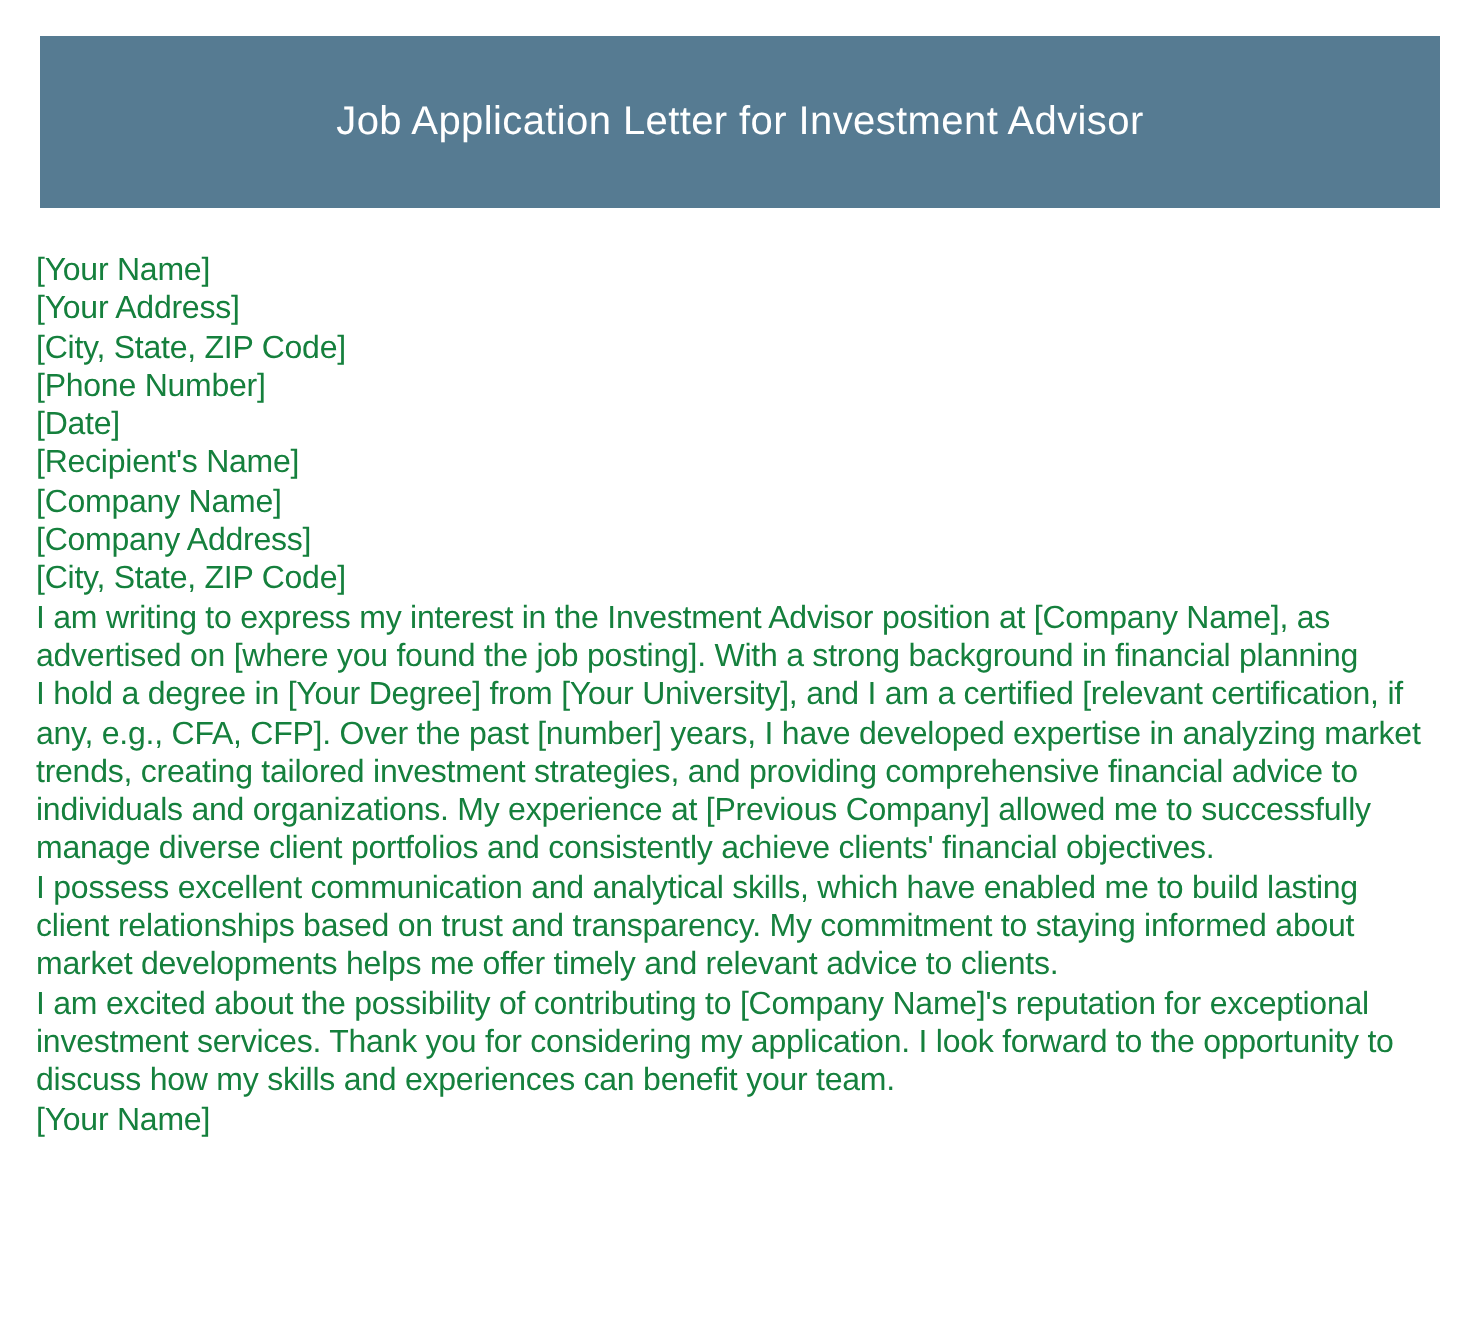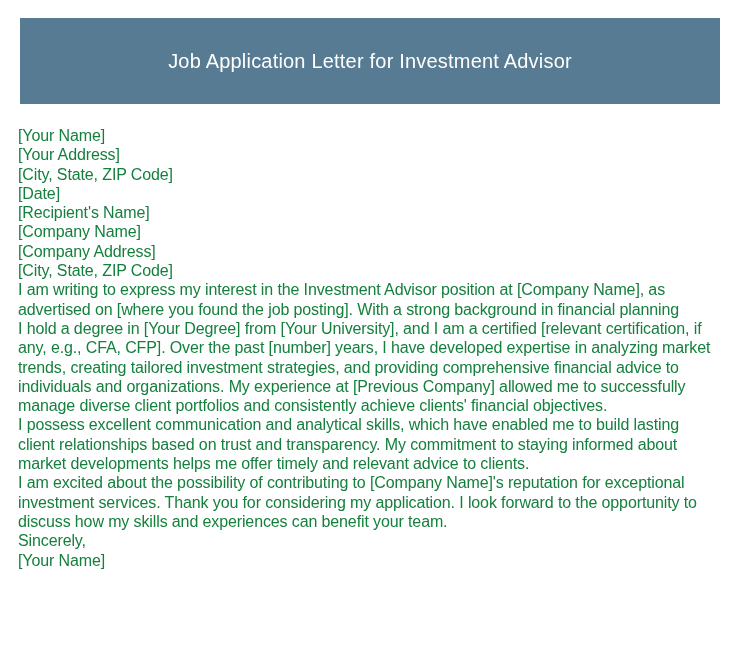--- a/index.html
+++ b/index.html
@@ -52,34 +52,34 @@
 <body>
 
 <div class="page" style="background: rgb(255, 255, 255);">
   <div class="header-band" style="background: rgb(86, 123, 146);">
     <h1 class="header-title" style="color: rgb(255, 255, 255);">Job Application Letter for Investment Advisor</h1>
   </div>
   <div class="letter-body" style="color: #15803d;">
       <div class="letter-line">[Your Name]</div>
       <div class="letter-line">[Your Address]</div>
       <div class="letter-line">[City, State, ZIP Code]</div>
+      <div class="letter-line">[Phone Number]</div>
       <div class="letter-line">[Date]</div>
       <div class="letter-line">[Recipient's Name]</div>
       <div class="letter-line">[Company Name]</div>
       <div class="letter-line">[Company Address]</div>
       <div class="letter-line">[City, State, ZIP Code]</div>
       <div class="letter-line">I am writing to express my interest in the Investment Advisor position at [Company Name], as</div>
       <div class="letter-line">advertised on [where you found the job posting]. With a strong background in financial planning</div>
       <div class="letter-line">I hold a degree in [Your Degree] from [Your University], and I am a certified [relevant certification, if</div>
       <div class="letter-line">any, e.g., CFA, CFP]. Over the past [number] years, I have developed expertise in analyzing market</div>
       <div class="letter-line">trends, creating tailored investment strategies, and providing comprehensive financial advice to</div>
       <div class="letter-line">individuals and organizations. My experience at [Previous Company] allowed me to successfully</div>
       <div class="letter-line">manage diverse client portfolios and consistently achieve clients' financial objectives.</div>
       <div class="letter-line">I possess excellent communication and analytical skills, which have enabled me to build lasting</div>
       <div class="letter-line">client relationships based on trust and transparency. My commitment to staying informed about</div>
       <div class="letter-line">market developments helps me offer timely and relevant advice to clients.</div>
       <div class="letter-line">I am excited about the possibility of contributing to [Company Name]'s reputation for exceptional</div>
       <div class="letter-line">investment services. Thank you for considering my application. I look forward to the opportunity to</div>
       <div class="letter-line">discuss how my skills and experiences can benefit your team.</div>
-      <div class="letter-line">Sincerely,</div>
       <div class="letter-line">[Your Name]</div>
     </div>
 </div>
 
 </body></html>

